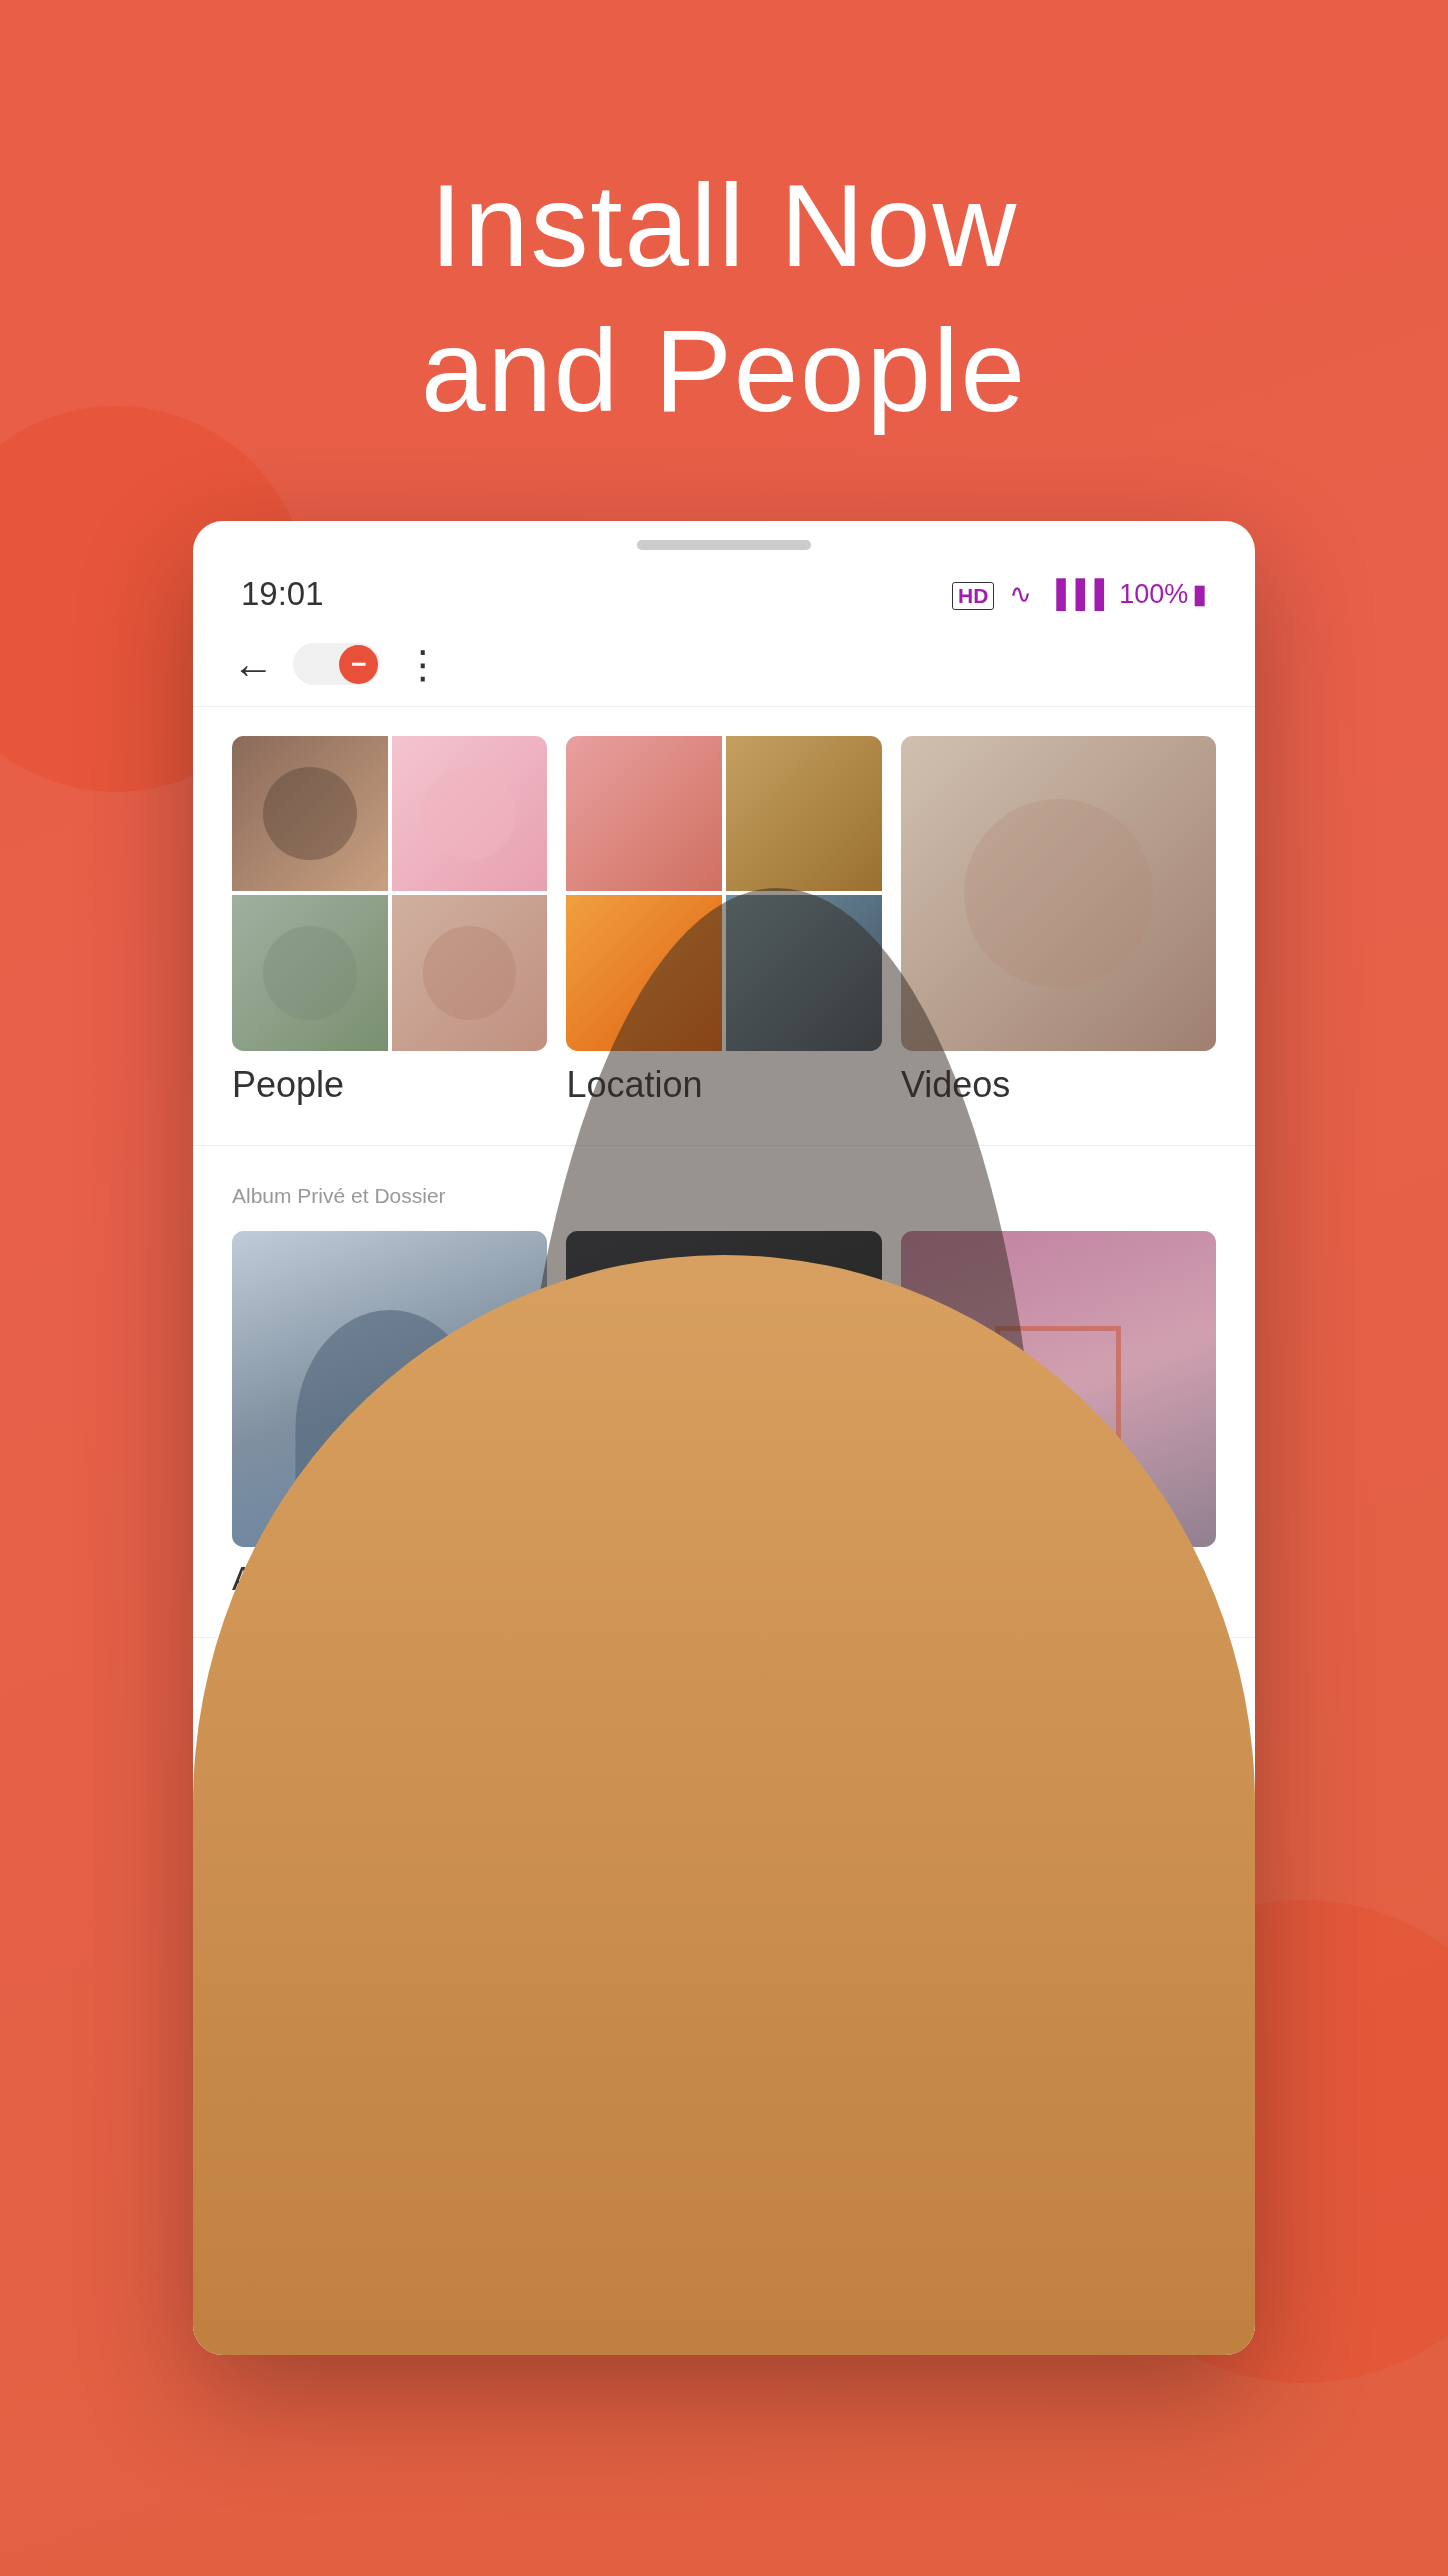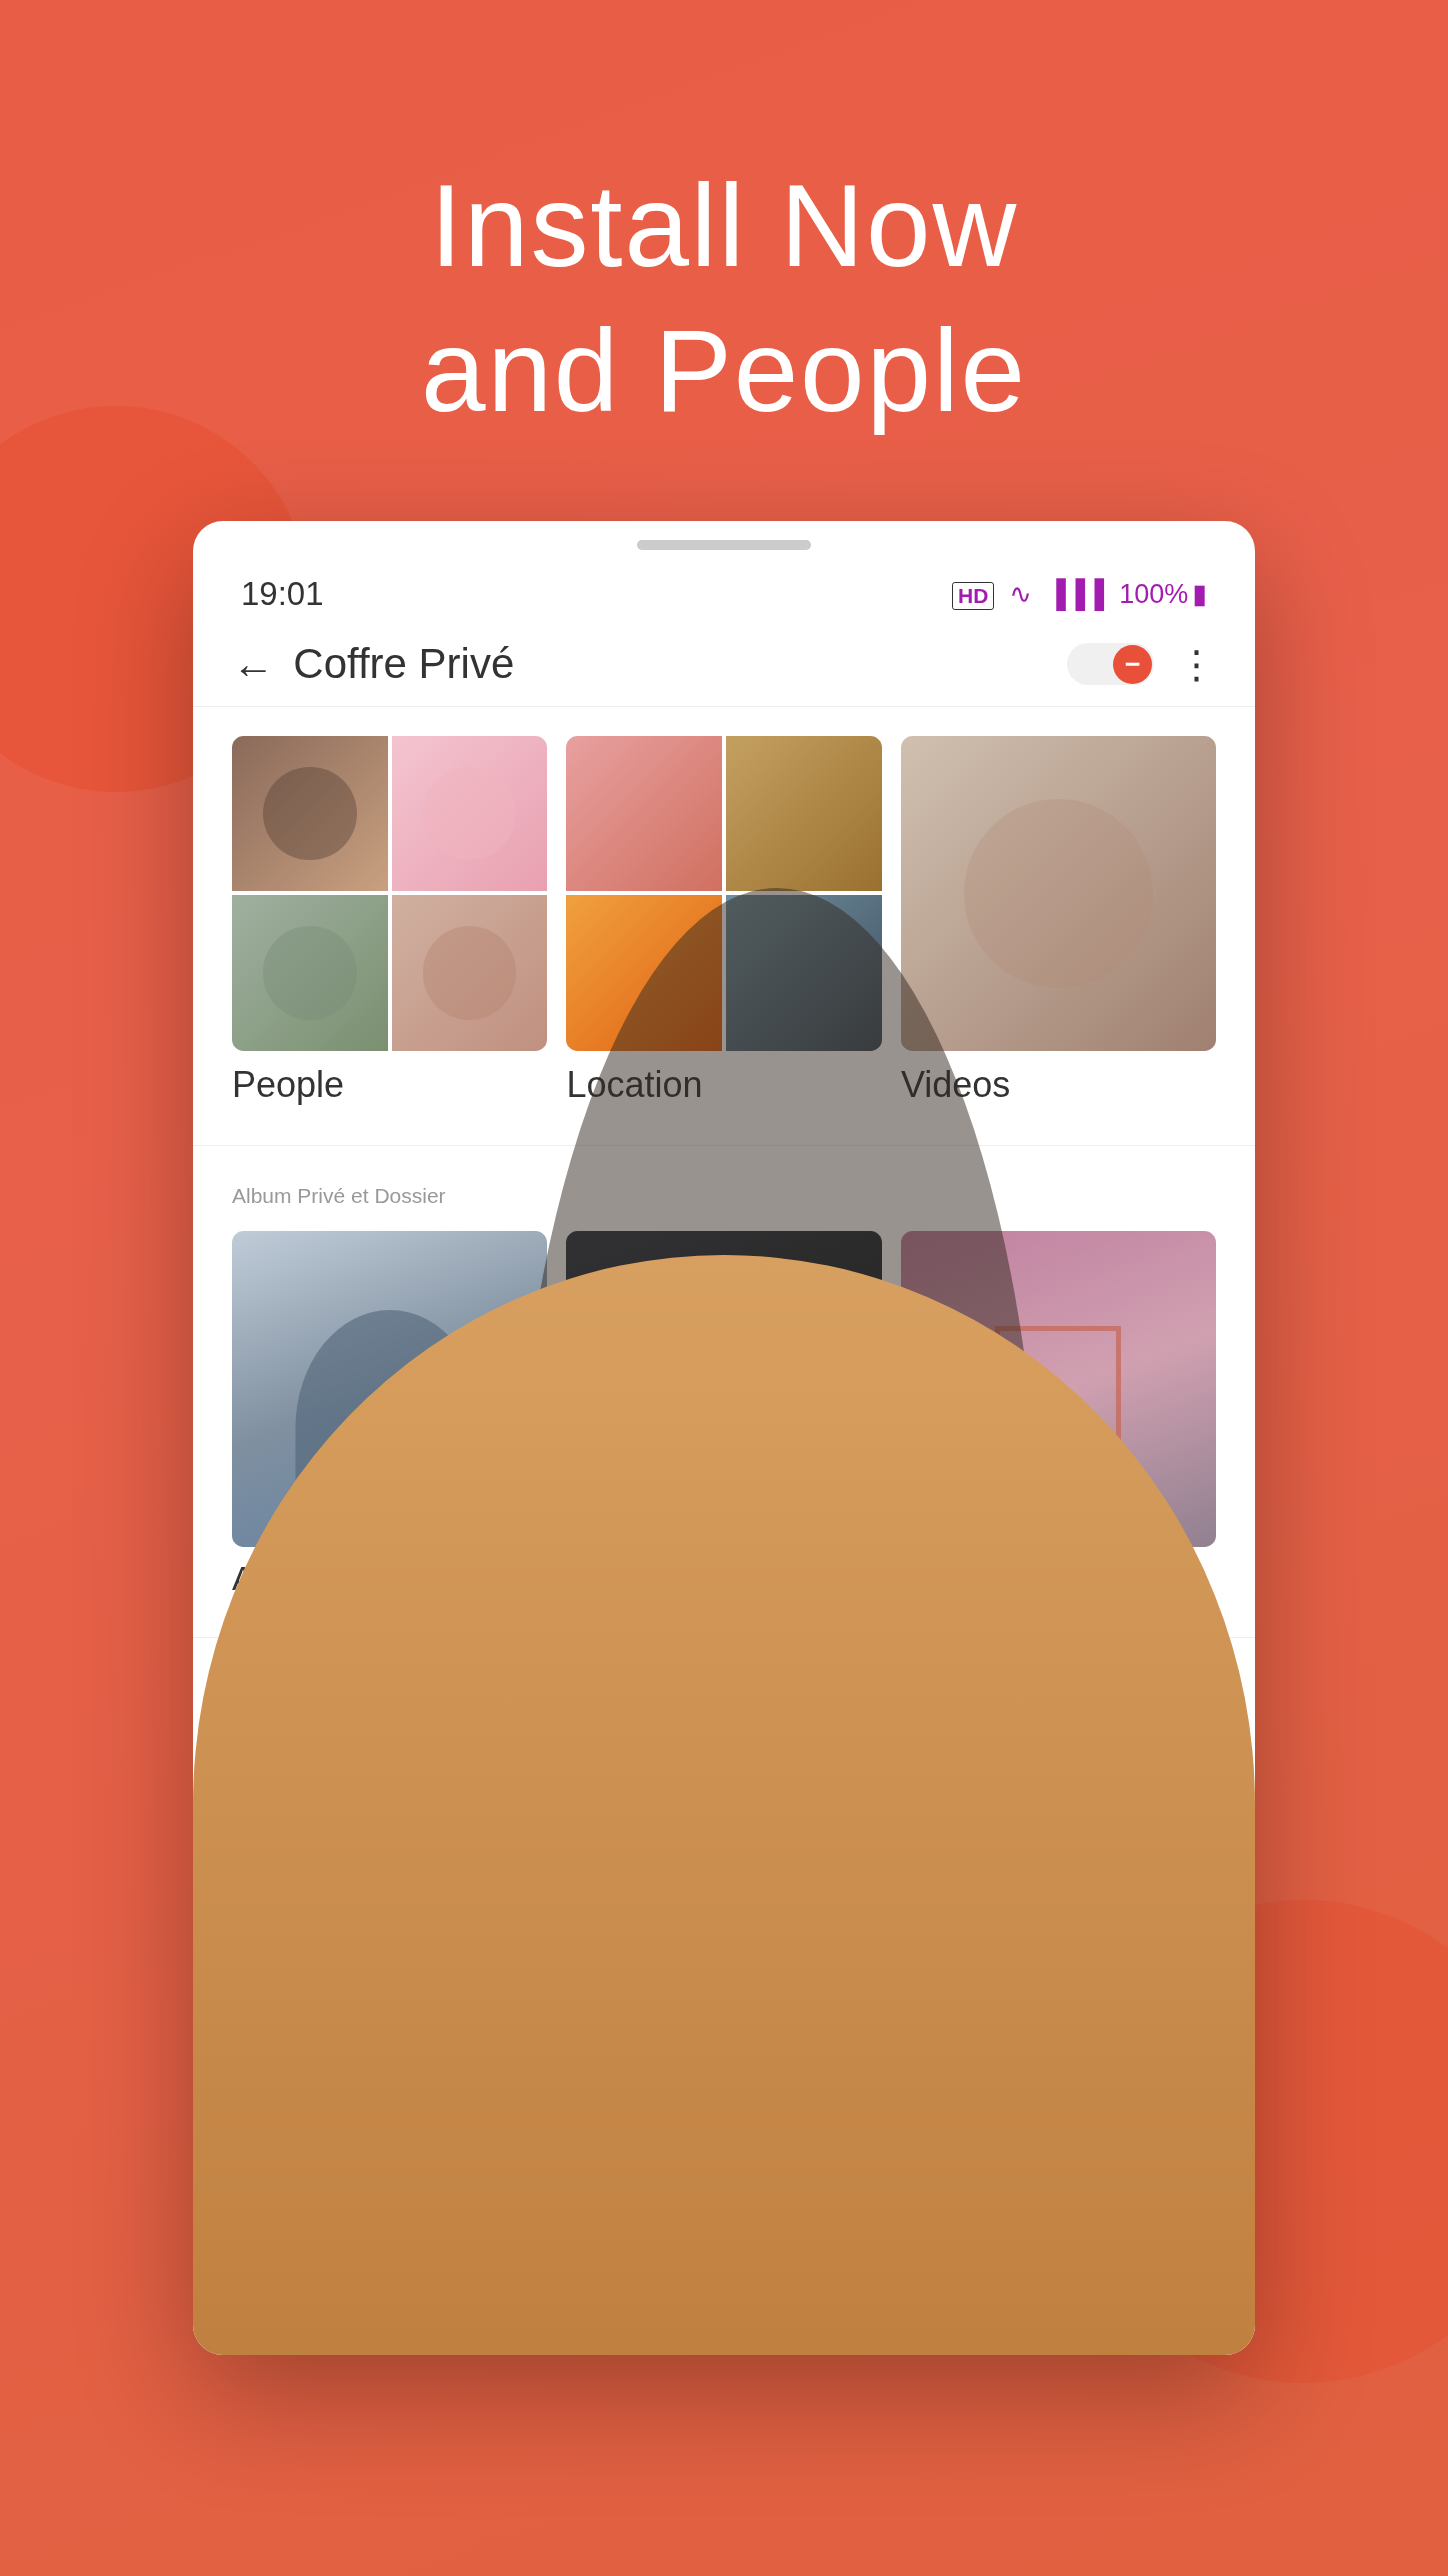--- a/index.html
+++ b/index.html
@@ -391,21 +391,20 @@
       <span>▐▐▐</span>
       <span class="battery-icon">
         <span>100%</span>
         <span>▮</span>
       </span>
     </div>
   </div>
 
   <div class="app-bar">
     <span class="back-arrow">←</span>
-    <span class="app-title">Coffre Privé</span>
     <div class="toggle-btn">
       <div class="toggle-dot"></div>
     </div>
     <span class="more-icon">⋮</span>
   </div>
 
   <div class="categories">
     <div class="category-grid">
 
       <div class="category-item">

